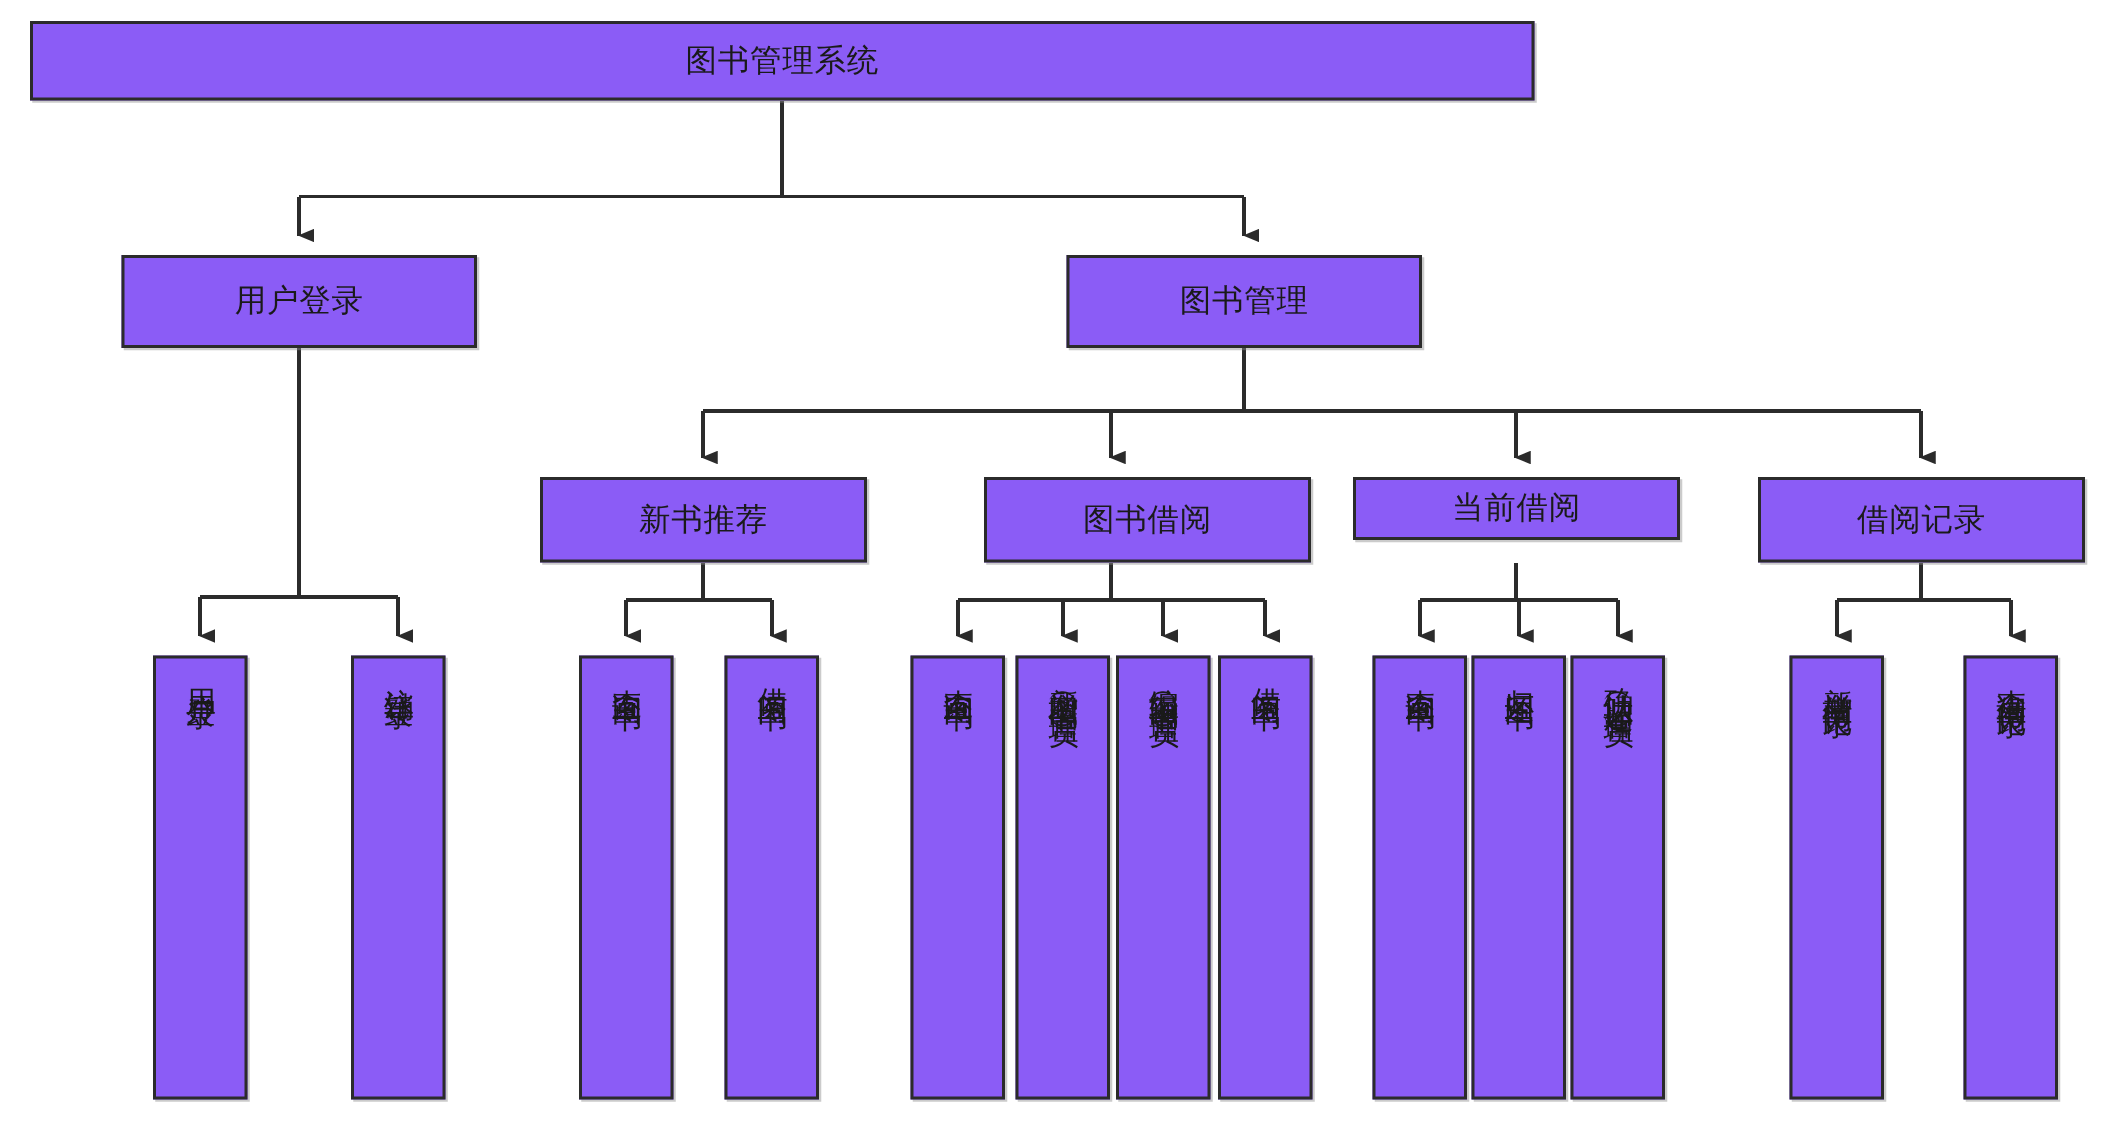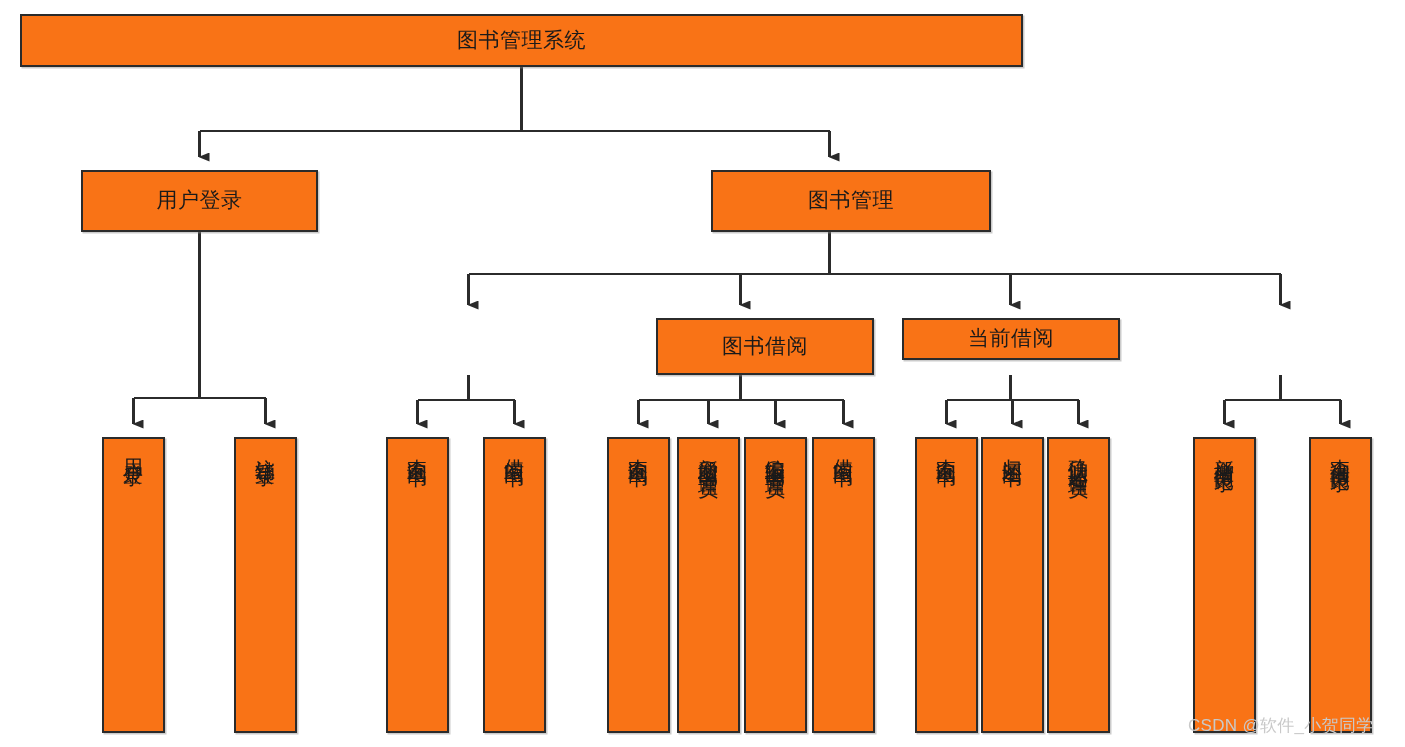--- a/index.html
+++ b/index.html
@@ -22,27 +22,26 @@
   svg#flow-svg {
     position: absolute;
     top: 0;
     left: 0;
     width: 1405px;
     height: 747px;
   }
   .node-box {
     position: absolute;
     box-sizing: border-box;
-    background: #f97316;
+    background: #8b5cf6;
     border: 2.5px solid #2b2b2b;
     box-shadow: 1.5px 1.5px 0 rgba(140,140,140,0.45);
     display: flex;
     align-items: center;
     justify-content: center;
-    font-family: Liberation Serif, serif;
   }
   .node-label {
     color: #1a1a1a;
     font-size: 21px;
     line-height: 1.1;
     letter-spacing: 0.5px;
     white-space: nowrap;
     text-align: center;
     user-select: none;
   }
@@ -123,29 +122,35 @@
     </g>
   </svg>
 
   <div class="node-box" style="left:20px; top:14px; width:1003px; height:53px;">
     <span class="node-label">图书管理系统</span>
   </div>
 
   <div class="node-box" style="left:81px; top:170px; width:237px; height:62px;">
     <span class="node-label">用户登录</span>
   </div>
-  <div class="node-box" style="left:711px; top:170px; width:280px; height:62px;">
+  <div class="node-box" style="left:711px; top:170px; width:237px; height:62px;">
     <span class="node-label">图书管理</span>
   </div>
 
+  <div class="node-box" style="left:360px; top:318px; width:218px; height:57px;">
+    <span class="node-label">新书推荐</span>
+  </div>
   <div class="node-box" style="left:632px; top:318px; width:218px; height:57px;margin-left:24px;">
     <span class="node-label">图书借阅</span>
   </div>
   <div class="node-box" style="left:902px; top:318px; width:218px; height:42px;">
     <span class="node-label">当前借阅</span>
+  </div>
+  <div class="node-box" style="left:1172px; top:318px; width:218px; height:57px;">
+    <span class="node-label">借阅记录</span>
   </div>
 
   <div class="node-box vertical" style="left:102px; top:437px; width:63px; height:296px;">
     <span class="node-label">用户登录</span>
   </div>
   <div class="node-box vertical" style="left:234px; top:437px; width:63px; height:296px;">
     <span class="node-label">注销登录</span>
   </div>
 
   <div class="node-box vertical" style="left:386px; top:437px; width:63px; height:296px;">
@@ -178,15 +183,14 @@
     <span class="node-label">确认归还（管理员）</span>
   </div>
 
   <div class="node-box vertical" style="left:1193px; top:437px; width:63px; height:296px;">
     <span class="node-label">新增借阅记录</span>
   </div>
   <div class="node-box vertical" style="left:1309px; top:437px; width:63px; height:296px;">
     <span class="node-label">查询借阅记录</span>
   </div>
 
-  <div class="watermark">CSDN @软件_小贺同学</div>
 
 </div>
 
 </body></html>

